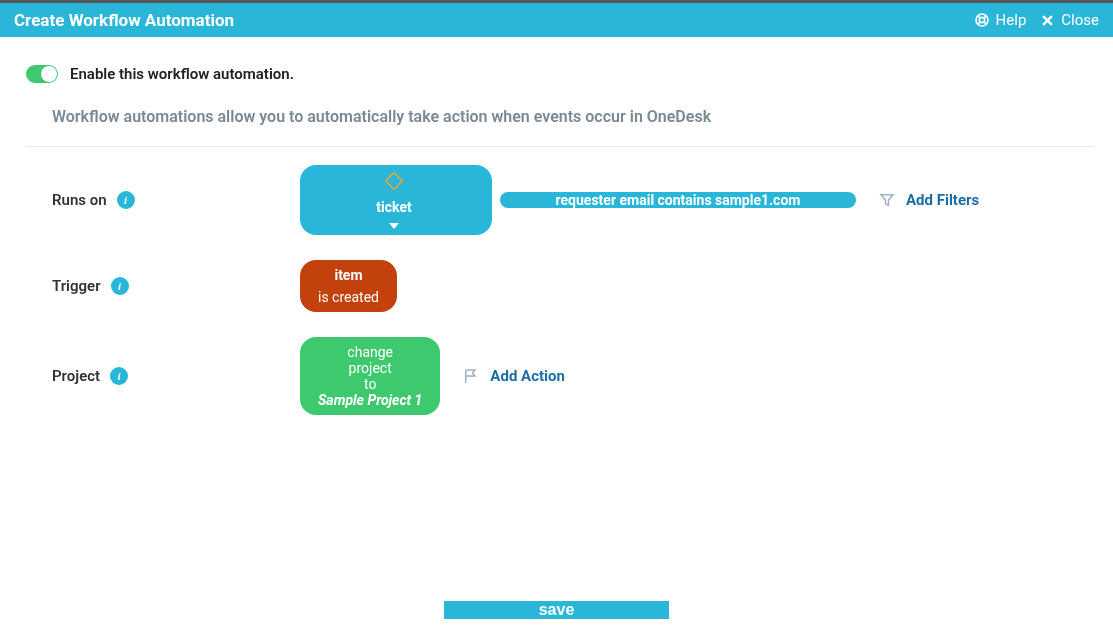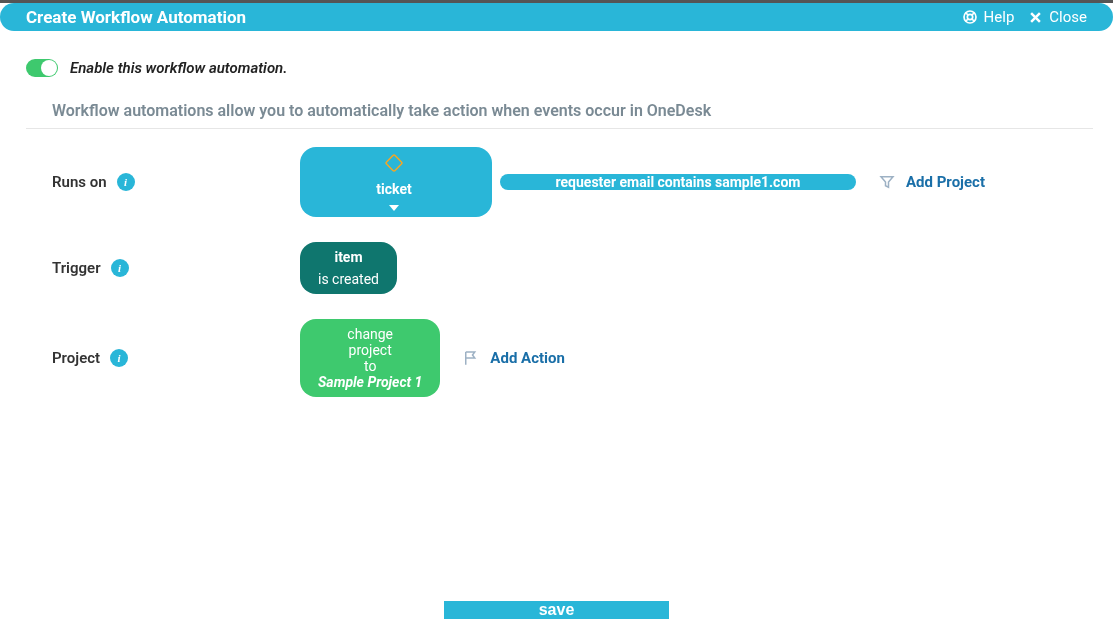--- a/index.html
+++ b/index.html
@@ -10,23 +10,22 @@
     height: 641px;
     overflow: hidden;
     border-top: 3px solid #555;
   }
   .header {
     background: #29b6d8;
     color: #fff;
     display: flex;
     align-items: center;
     justify-content: space-between;
-    padding: 0 26px;
-    height: 28px;
-    border-radius: 15px;
+    padding: 0 14px;
+    height: 34px;
   }
   .header-title {
     font-size: 17px;
     font-weight: 700;
   }
   .header-actions {
     display: flex;
     gap: 14px;
     align-items: center;
   }
@@ -62,28 +61,27 @@
     top: 1px;
     width: 16px;
     height: 16px;
     background: #fff;
     border-radius: 50%;
   }
   .enable-label {
     font-size: 15px;
     font-weight: 600;
     color: #222;
-    font-style: italic;
   }
   .description {
     color: #7a8a94;
     font-size: 16px;
     font-weight: 600;
     margin-left: 26px;
-    margin-bottom: 8px;
+    margin-bottom: 20px;
   }
   .divider {
     border: none;
     border-top: 1px solid #e6e6e6;
     margin-bottom: 18px;
   }
   .row {
     display: flex;
     align-items: center;
     margin-bottom: 25px;
@@ -124,21 +122,21 @@
     padding: 7px 18px;
     color: #fff;
     display: inline-flex;
     align-items: center;
     font-size: 14px;
     font-weight: 600;
     white-space: nowrap;
     flex-direction: column;
   }
   .pill-cyan { background: #29b6d8; }
-  .pill-orange { background: #0f766e; }
+  .pill-orange { background: #c2410c; }
   .pill-green { background: #3ec96e; }
   .pill-ticket {
     padding: 6px 12px 6px 8px;
     gap: 8px;
     min-width: 192px;
     position: relative;
     cursor: pointer;
   }
   .ticket-icon {
     width: 20px;
@@ -255,21 +253,21 @@
         <span class="ticket-label">ticket</span>
         <span class="caret-down"></span>
       </div>
       <div class="pill pill-cyan pill-filter">
         <span>requester email contains sample1.com</span>
       </div>
       <div class="link-btn">
         <svg width="18" height="18" viewBox="0 0 24 24" fill="none" stroke-width="2">
           <path d="M4 5 L20 5 L14 12 L14 19 L10 17 L10 12 Z"></path>
         </svg>
-        <span>Add Project</span>
+        <span>Add Filters</span>
       </div>
     </div>
   </div>
 
   <div class="row">
     <div class="row-label">
       <span>Trigger</span>
       <span class="info-icon">i</span>
     </div>
     <div class="row-content">

